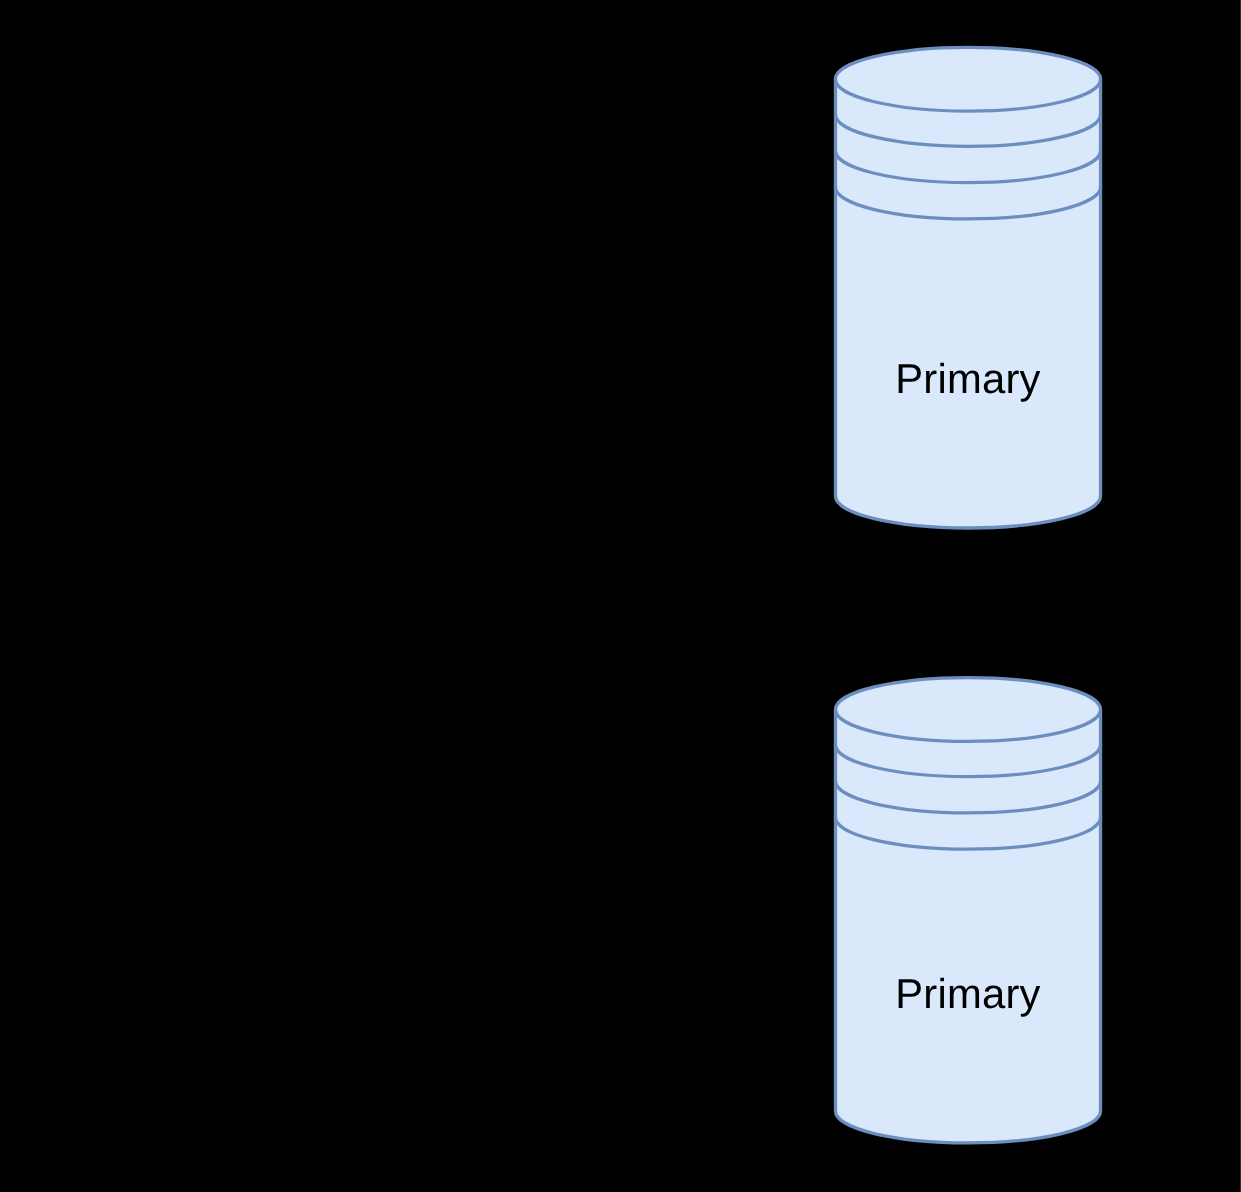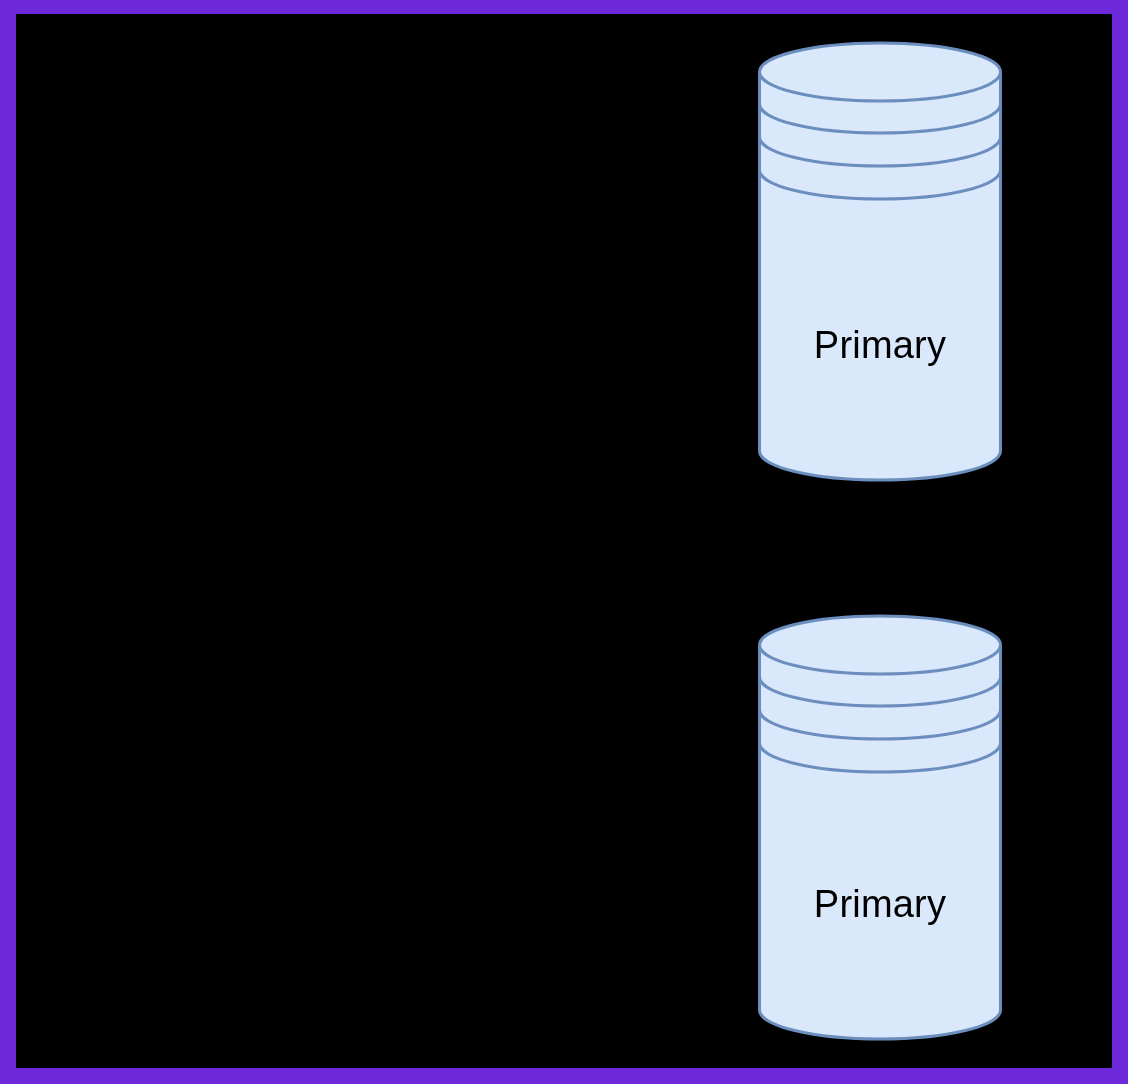--- a/index.html
+++ b/index.html
@@ -12,21 +12,21 @@
     width: 1128px;
     height: 1084px;
     font-family: "Liberation Sans", sans-serif;
     overflow: hidden;
   }
 
   #page {
     position: relative;
     width: 1128px;
     height: 1084px;
-    background: #6d28d9;
+    background: #000000;
   }
 
   
   #canvas {
     position: absolute;
     left: 16px;
     top: 14px;
     width: 1096px;
     height: 1054px;
     background: #000000;

